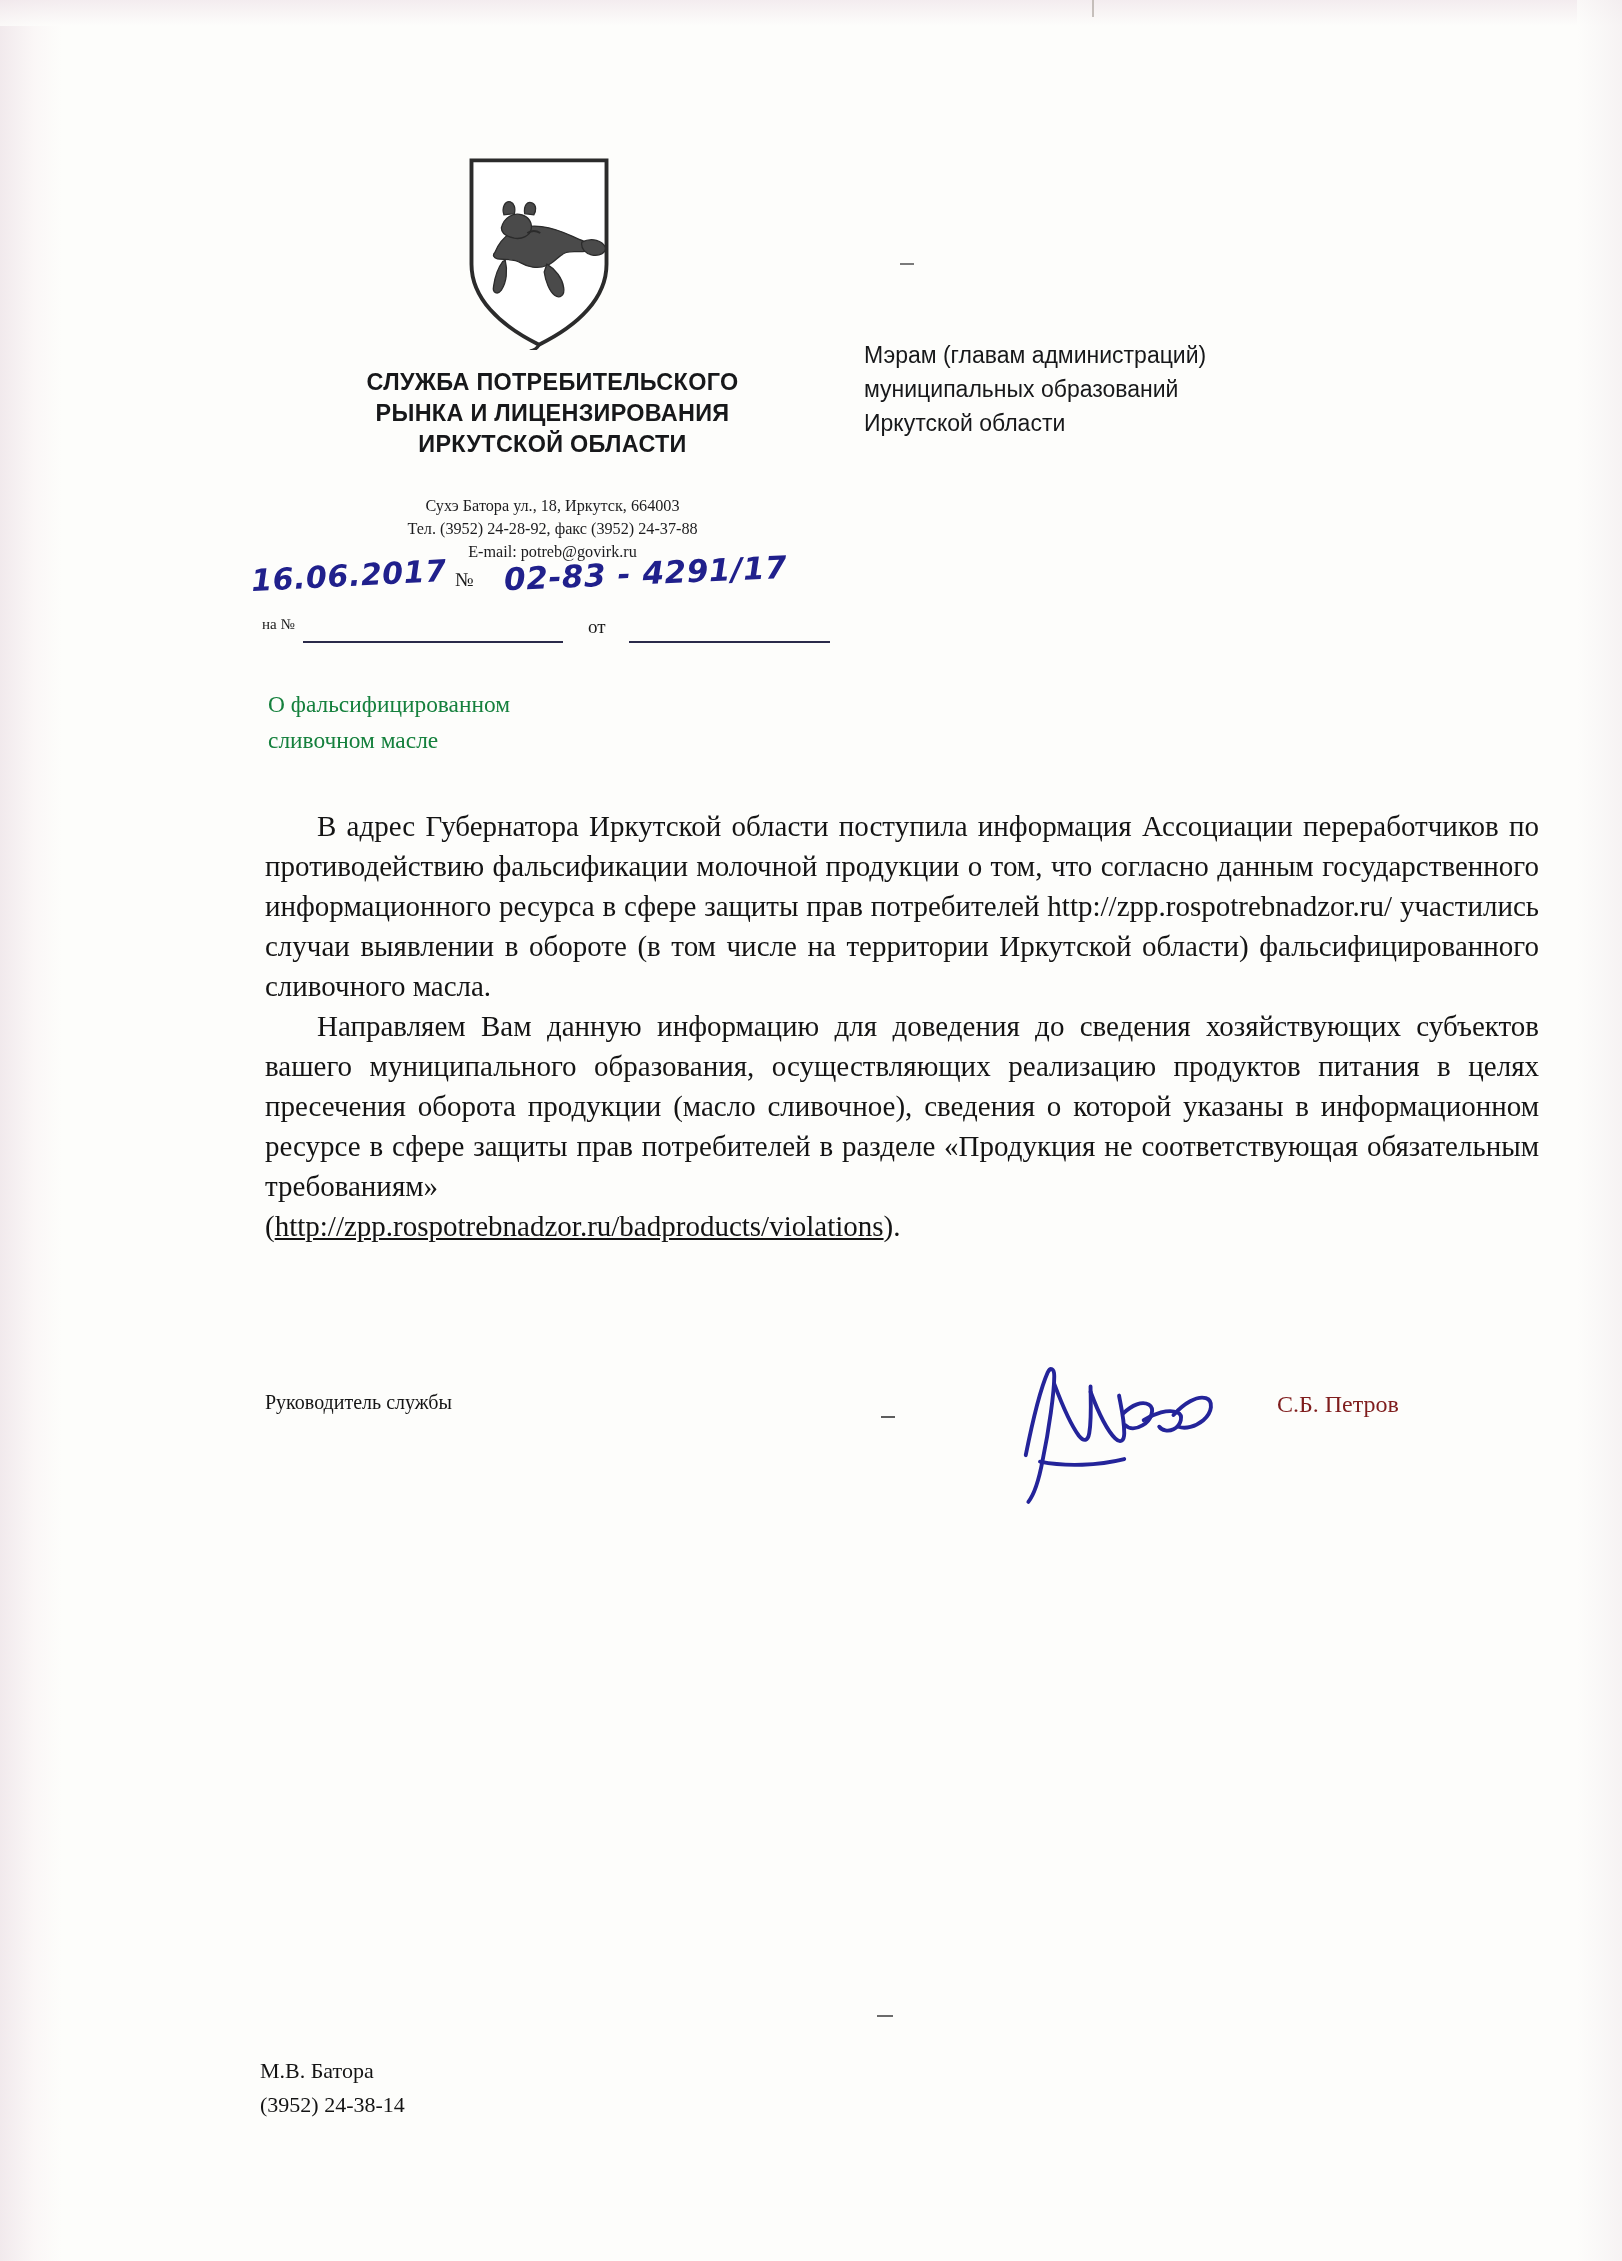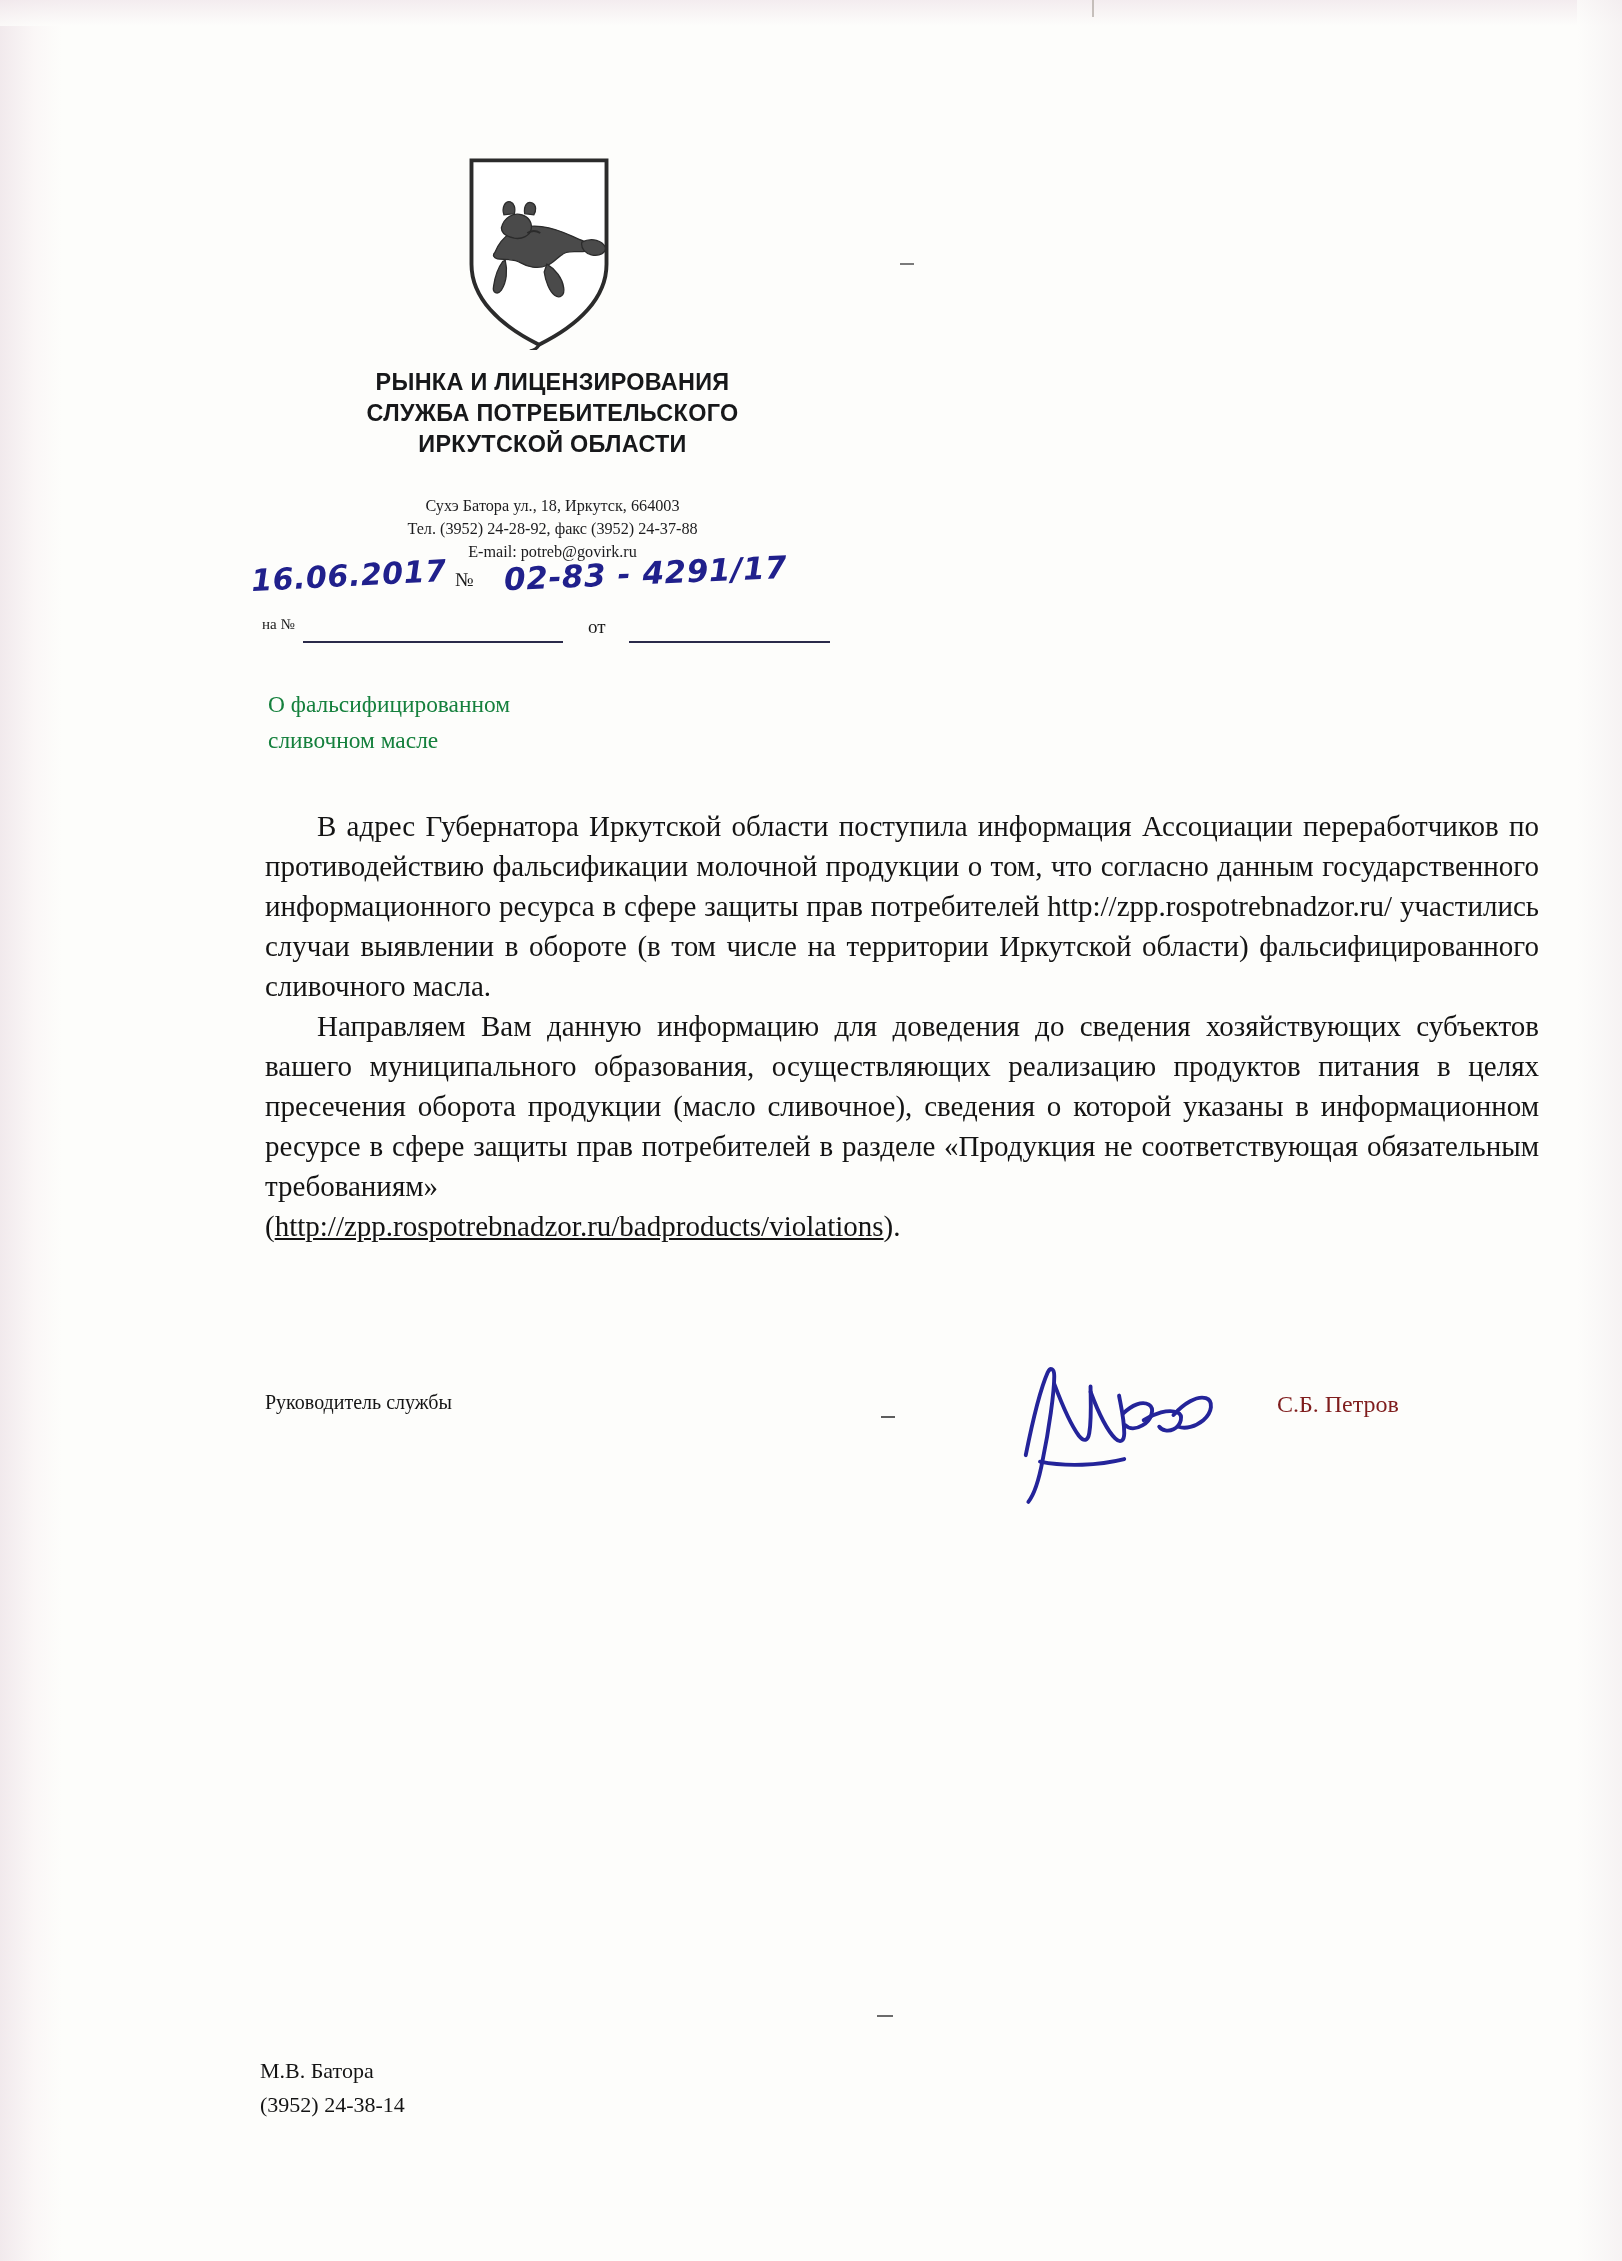--- a/index.html
+++ b/index.html
@@ -269,39 +269,44 @@
                  C130 210 124 194 122 180 Z"></path>
         <path d="M62 162 C66 178 64 196 56 208 C50 216 42 212 44 202
                  C46 188 52 172 58 164 Z"></path>
       </g>
       <path d="M96 120 q10 -6 20 0" stroke="#2b2b2b" stroke-width="3" fill="none"></path>
       <path d="M114 292 C114 292 110 300 100 302" stroke="#2b2b2b" stroke-width="5" fill="none"></path>
     </svg>
   </div>
 
   <div class="org-name">
+    <div>СЛУЖБА ПОТРЕБИТЕЛЬСКОГО</div>
     <div>РЫНКА И ЛИЦЕНЗИРОВАНИЯ</div>
-    <div>СЛУЖБА ПОТРЕБИТЕЛЬСКОГО</div>
     <div>ИРКУТСКОЙ ОБЛАСТИ</div>
   </div>
 
   <div class="org-address">
     <div>Сухэ Батора ул., 18, Иркутск, 664003</div>
     <div>Тел. (3952) 24-28-92, факс (3952) 24-37-88</div>
     <div>E-mail: potreb@govirk.ru</div>
   </div>
 
   <div class="date-hand hw">16.06.2017</div>
   <div class="num-label">№</div>
   <div class="num-hand hw">02-83 - 4291/17</div>
   <div class="na-no">на №</div>
   <div class="ot-label">от</div>
   <div class="rule1"></div>
   <div class="rule2"></div>
 
+  <div class="addressee">
+    <div>Мэрам (главам администраций)</div>
+    <div>муниципальных образований</div>
+    <div>Иркутской области</div>
+  </div>
 
   <div class="subject">
     <div>О фальсифицированном</div>
     <div>сливочном масле</div>
   </div>
 
   <div class="body-text">
     <p>В адрес Губернатора Иркутской области поступила информация Ассоциации переработчиков по противодействию фальсификации молочной продукции о том, что согласно данным государственного информационного ресурса в сфере защиты прав потребителей http://zpp.rospotrebnadzor.ru/ участились случаи выявлении в обороте (в том числе на территории Иркутской области) фальсифицированного сливочного масла.</p>
     <p><span>Направляем Вам данную информацию для доведения до сведения хозяйствующих субъектов вашего муниципального образования, осуществляющих реализацию продуктов питания в целях пресечения оборота продукции (масло сливочное), сведения о которой указаны в информационном ресурсе в сфере защиты прав потребителей в разделе «Продукция не соответствующая обязательным требованиям»</span></p>
     <p style="text-indent:0"><span>(</span><span class="u">http://zpp.rospotrebnadzor.ru/badproducts/violations</span><span>).</span></p>

